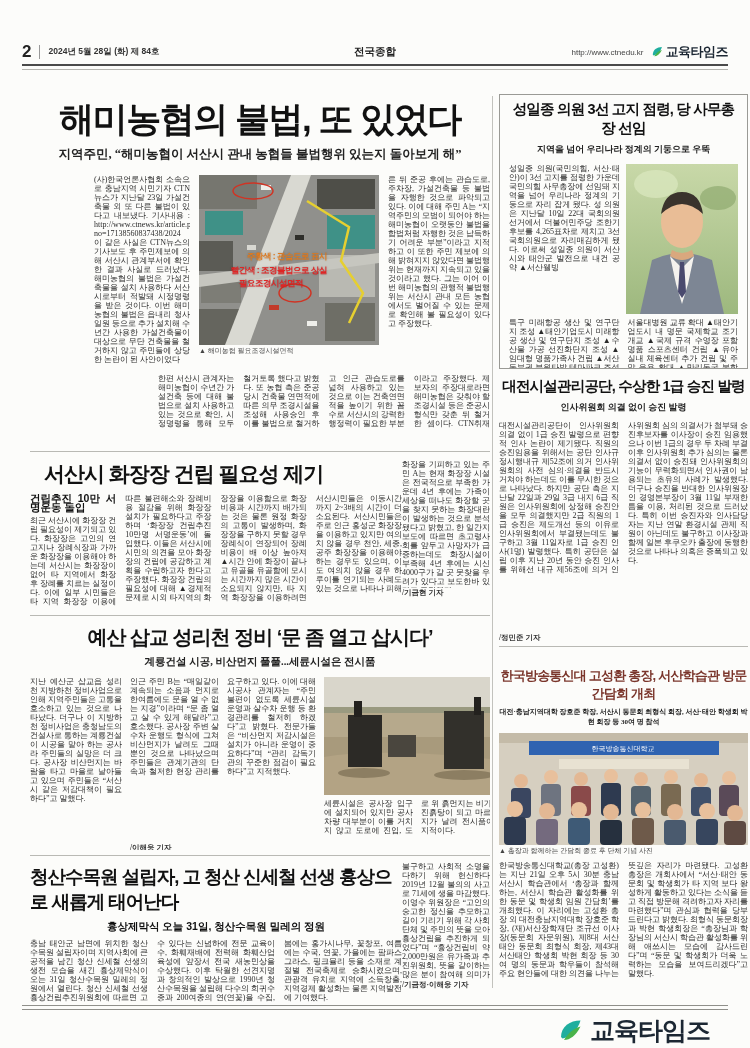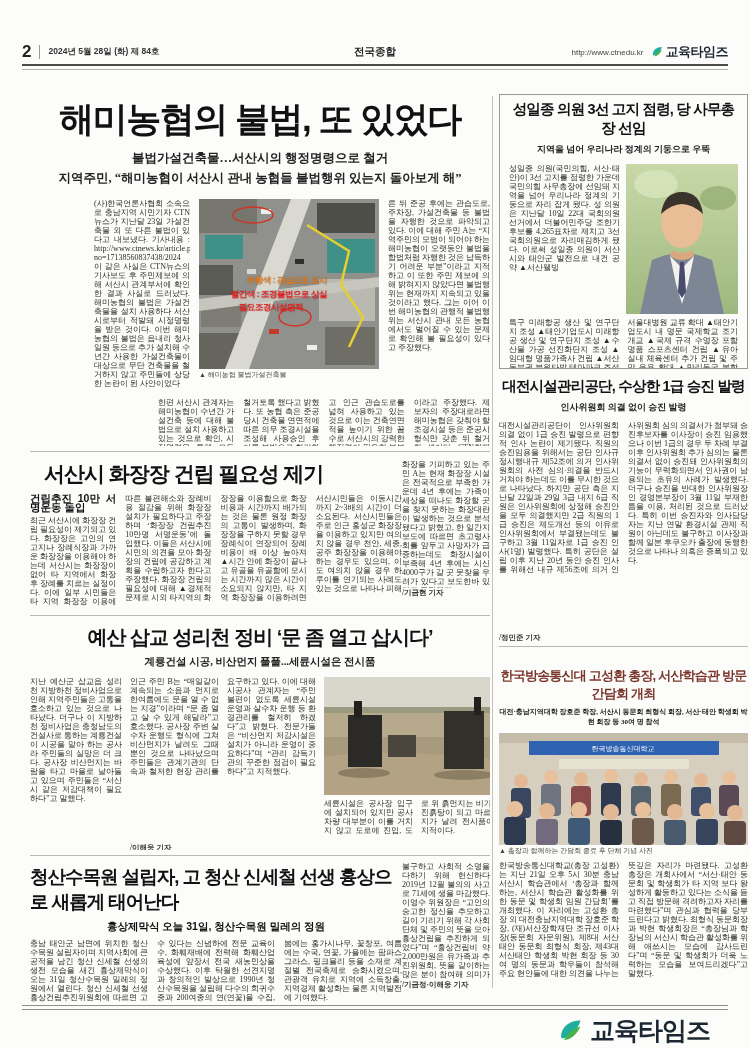--- a/index.html
+++ b/index.html
@@ -108,21 +108,20 @@
     </span>
   </div>
   <div class="hdr-rule"></div>
 
   <div class="vrule"></div>
 
   <div class="left-stack">
 
     <div class="ma">
       <div class="ma-headline">해미농협의 불법, 또 있었다</div>
-      <div class="ma-sub">불법가설건축물…서산시의 행정명령으로 철거</div>
       <div class="ma-sub2">지역주민, “해미농협이 서산시 관내 농협들 불법행위 있는지 돌아보게 해”</div>
       <div class="ma-body">
         <div class="ma-top">
           <div class="bodytxt">(사)한국언론사협회 소속으로 충남지역 시민기자 CTN뉴스가 지난달 23일 가설건축물 외 또 다른 불법이 있다고 내보냈다. 기사내용 : http://www.ctnews.kr/article.php?no=17138560837438/2024  이 같은 사실은 CTN뉴스의 기사보도 후 주민제보에 의해 서산시 관계부서에 확인한 결과 사실로 드러났다. 해미농협의 불법은 가설건축물을 설치 사용하다 서산시로부터 적발돼 시정명령을 받은 것이다. 이번 해미농협의 불법은 읍내리 청사 일원 등으로 추가 설치해 수년간 사용한 가설건축물이 대상으로 무단 건축물을 철거하지 않고 주민들에 상당한 논란이 된 사안이었다</div>
           <div class="photo-wrap">
             <span>
               <svg width="180" height="170" viewBox="0 0 180 170">
                 <rect width="180" height="170" fill="#90908c"></rect>
                 <rect x="0" y="0" width="58" height="34" fill="#76766f"></rect>
                 <rect x="6" y="36" width="38" height="24" fill="#3f9187"></rect>
@@ -141,21 +140,21 @@
                 <rect x="108" y="146" width="10" height="5" fill="#eeeeea"></rect>
                 <rect x="48" y="70" width="9" height="5" fill="#d8d8d2"></rect>
                 <polyline points="108,26 150,52 142,86 164,118 150,148" fill="none" stroke="#e6cf30" stroke-width="2.5"></polyline>
                 <ellipse cx="54" cy="16" rx="20" ry="8" fill="none" stroke="#d03424" stroke-width="1.5"></ellipse>
                 <ellipse cx="96" cy="118" rx="16" ry="9" fill="none" stroke="#d03424" stroke-width="1.5"></ellipse>
               </svg>
             </span>
             <div class="photo-note" style="left:48px;top:76px;color:#e07a1e;">주황색 : 관습도로 표시</div>
             <div class="photo-note" style="left:32px;top:90px;color:#e02424;">빨간색 : 조경불법으로 상실</div>
             <div class="photo-note" style="left:40px;top:103px;color:#e02424;">필요조경시설면적</div>
-            <div class="caption ma-caption">▲ 해미농협 불법가설건축물</div>
+            <div class="caption ma-caption">▲ 해미농협 필요조경시설면적</div>
           </div>
           <div class="bodytxt">른 뒤 준공 후에는 관습도로, 주차장, 가설건축물 등 불법을 자행한 것으로 파악되고 있다. 이에 대해 주민 A는 “지역주민의 모범이 되어야 하는 해미농협이 오랫동안 불법을 합법처럼 자행한 것은 납득하기 어려운 부분”이라고 지적하고 이 또한 주민 제보에 의해 밝혀지지 않았다면 불법행위는 현재까지 지속되고 있을 것이라고 했다. 그는 이어 이번 해미농협의 관행적 불법행위는 서산시 관내 모든 농협에서도 벌어질 수 있는 문제로 확인해 볼 필요성이 있다고 주장했다.</div>
         </div>
         <div class="ma-bottom bodytxt">한편 서산시 관계자는 해미농협이 수년간 가설건축 등에 대해 불법으로 설치 사용하고 있는 것으로 확인, 시정명령을 통해 모두 철거토록 했다고 밝혔다. 또 농협 측은 준공 당시 건축물 연면적에 따른 의무 조경시설을 조성해 사용승인 후 이를 불법으로 철거하고 인근 관습도로를 넓혀 사용하고 있는 것으로 이는 건축연면적을 높이기 위한 꼼수로 서산시의 강력한 행정력이 필요한 부분이라고 주장했다. 제보자의 주장대로라면 해미농협은 갖춰야 할 조경시설 등은 준공시 형식만 갖춘 뒤 철거한 셈이다. CTN취재진은 해미농협 관계자와 통화를 시도한바 외출 중으로 연락처를 남겼으나 현재까지 답변이 없다.</div>
 
       </div>
     </div>
 
     <div class="rule"></div>
 

